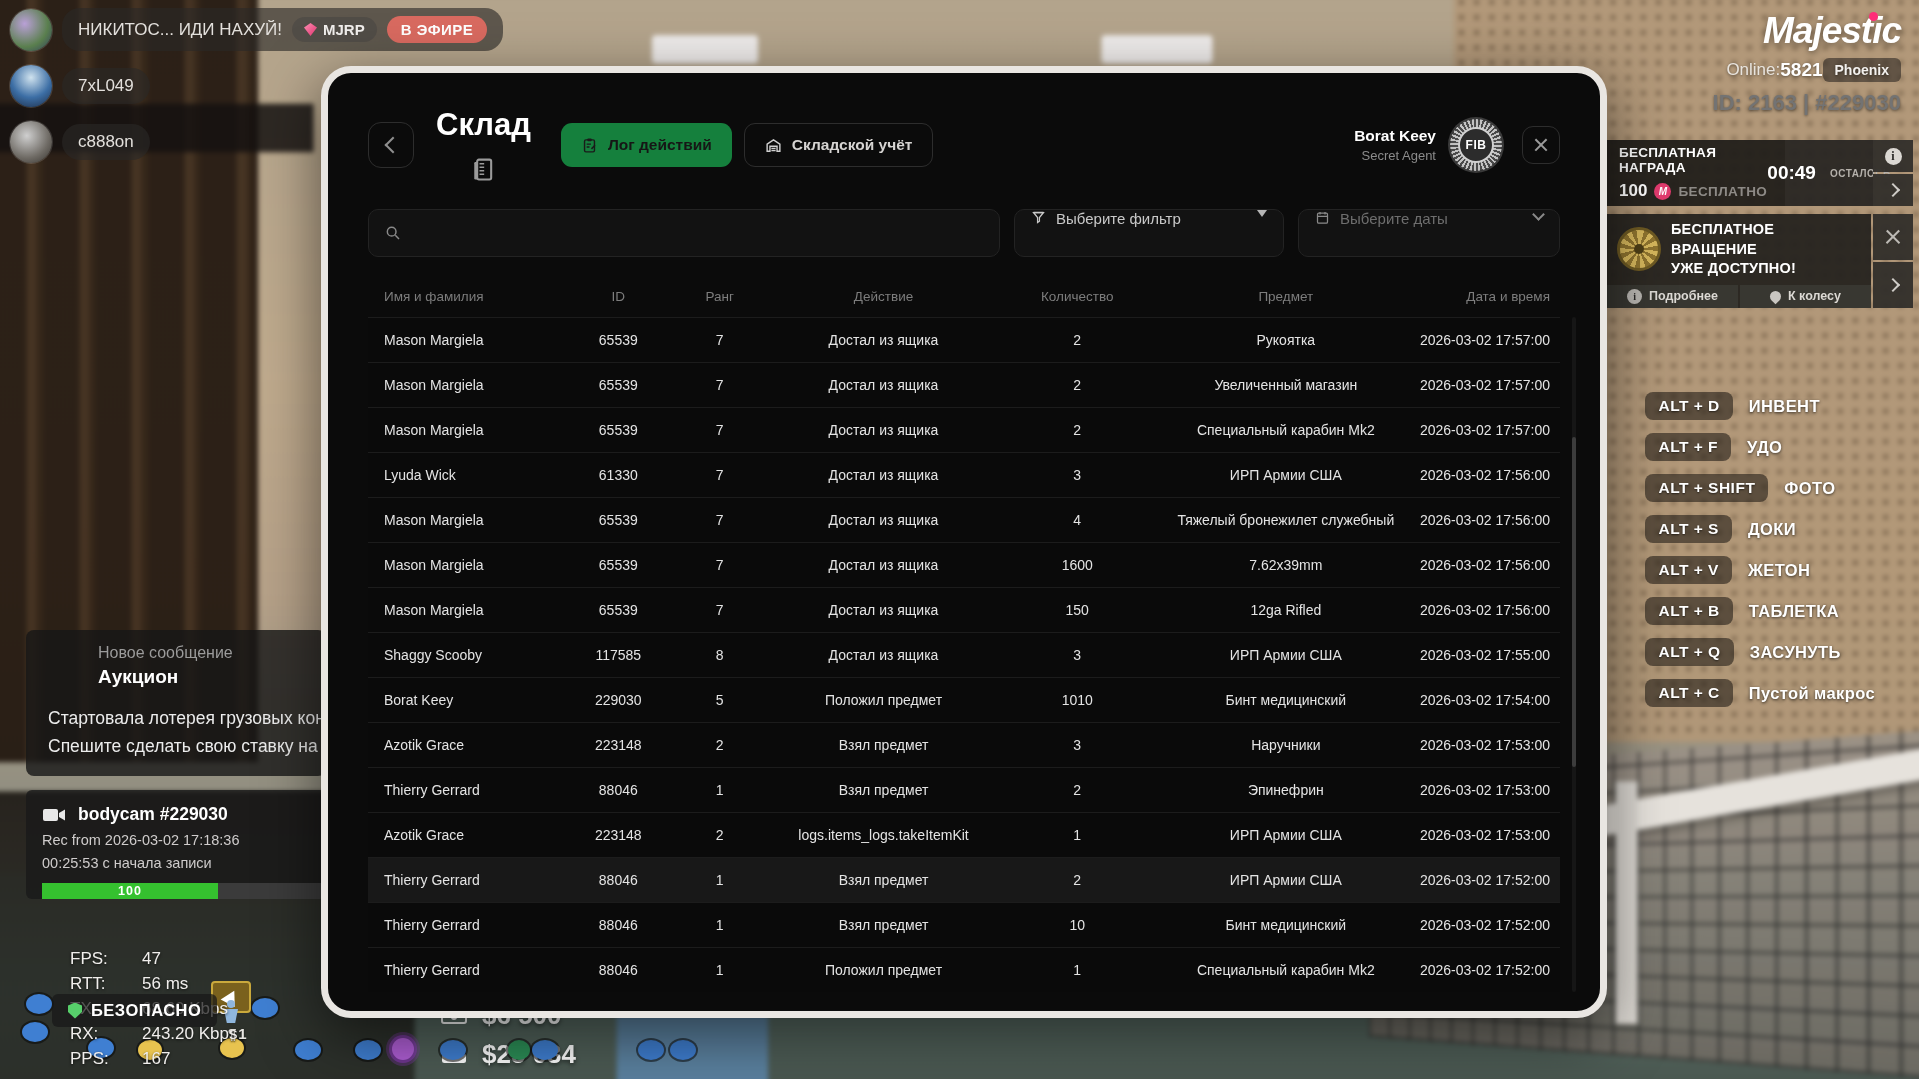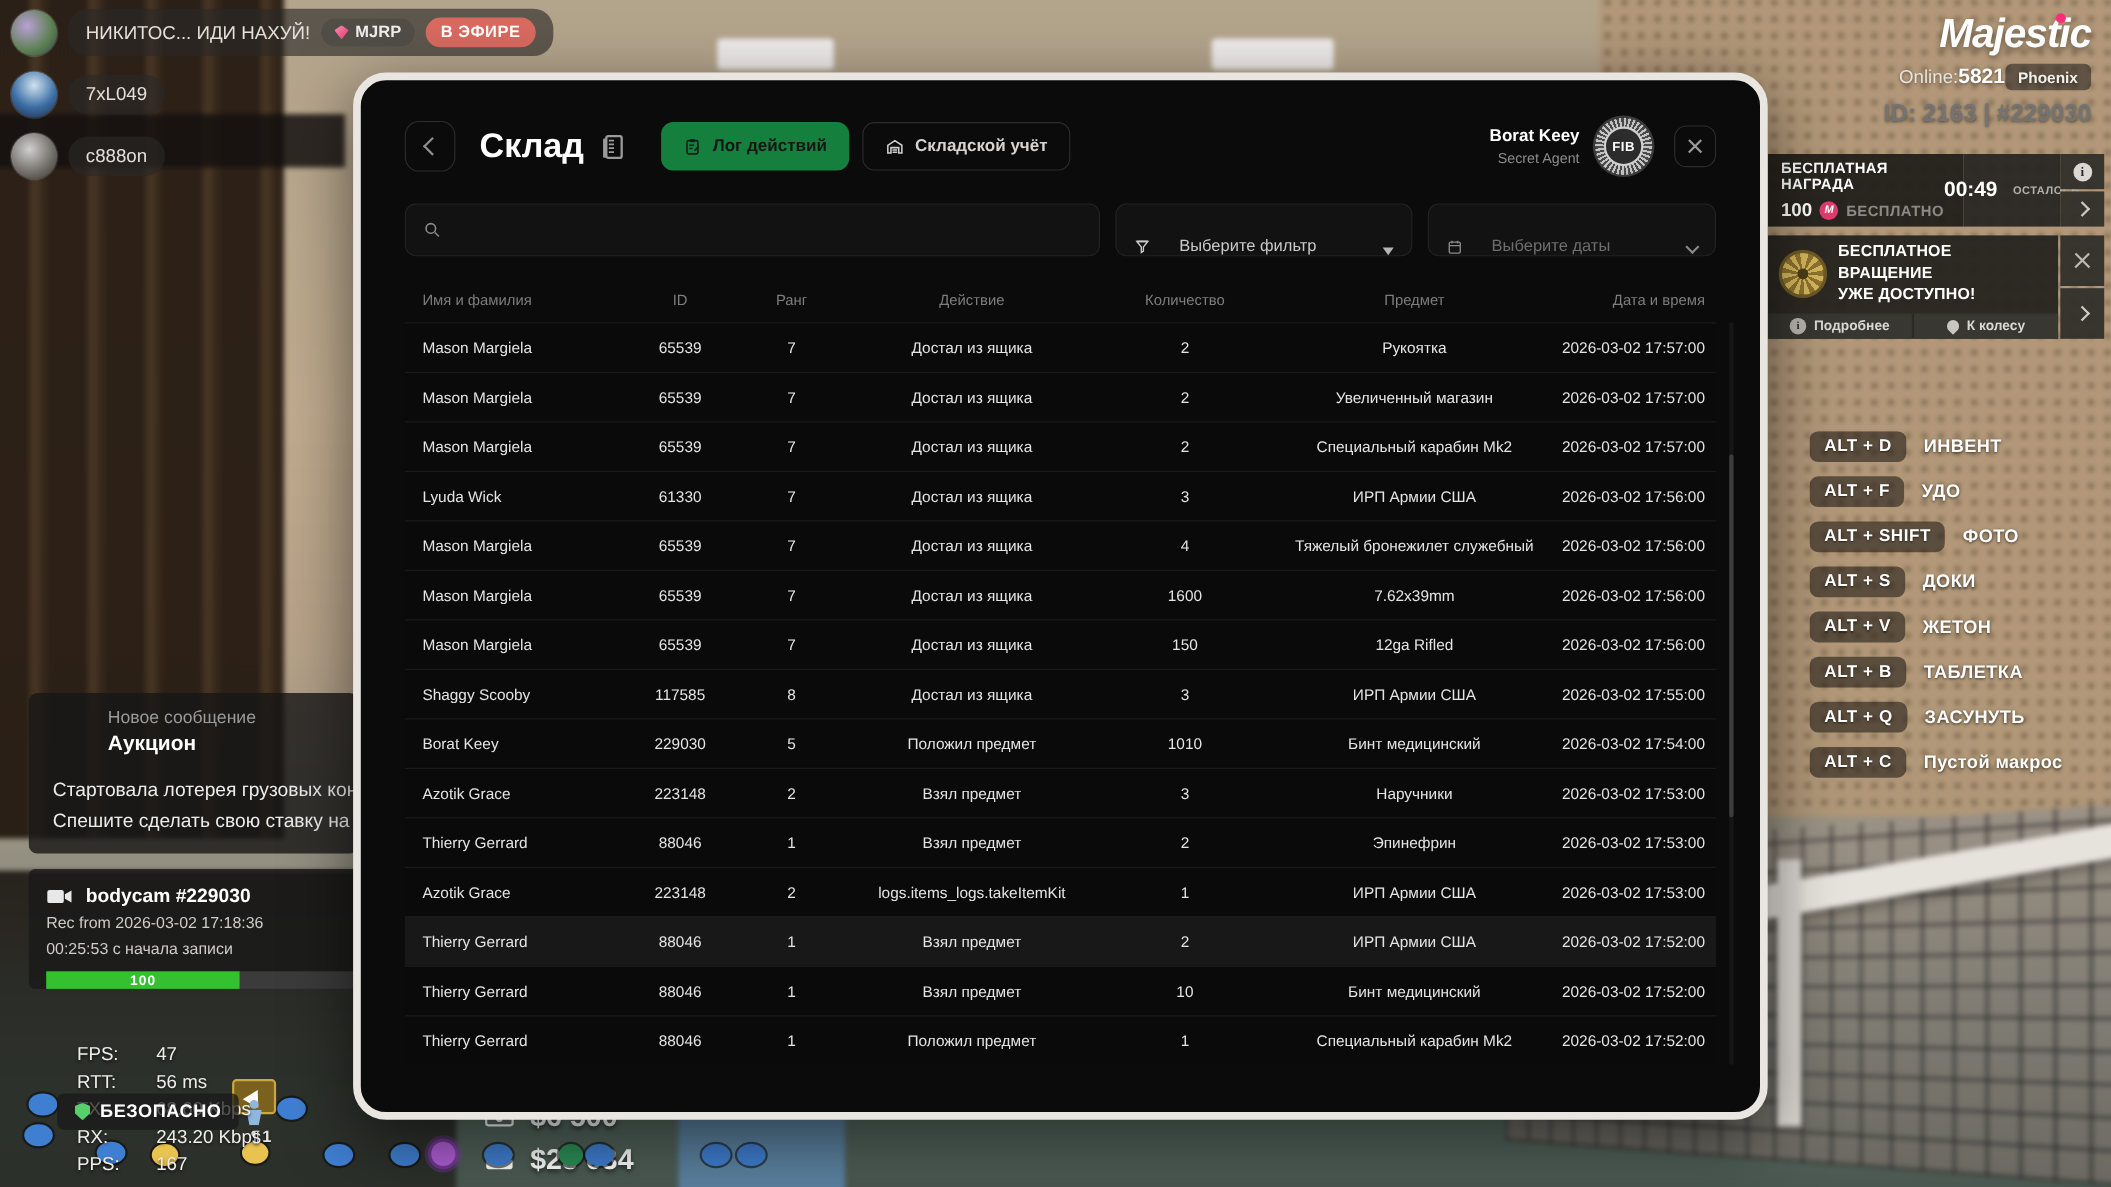--- a/index.html
+++ b/index.html
@@ -125,21 +125,21 @@
 
   
   .modal { position:absolute; left:321px; top:66px; width:1286px; height:952px; z-index:40;
            background:#0b0b0b; border:7px solid #e9e6e2; border-radius:30px;
            box-shadow:0 18px 60px rgba(0,0,0,.55); padding:34px 40px 0 40px; overflow:hidden; }
   .m-header { display:flex; align-items:center; gap:22px; }
   .back-btn { width:46px; height:46px; border:1px solid #2d2d2d; border-radius:13px; background:transparent;
               display:flex; align-items:center; justify-content:center; cursor:pointer; flex:none; }
   .back-ch { width:12px; height:12px; border-left:2.5px solid #8f8f8f; border-bottom:2.5px solid #8f8f8f;
              transform:rotate(45deg); margin-left:4px; }
-  .m-title { color:#fff; font-size:31px; font-weight:bold; display:flex; align-items:center; gap:12px; }
+  .m-title { color:#fff; font-size:31px; font-weight:bold; display:flex; align-items:center; gap:12px;flex-direction:column; }
   .tabs { display:flex; gap:12px; margin-left:8px; }
   .tab { display:flex; align-items:center; gap:10px; padding:12px 20px; border-radius:11px;
          font-size:15.5px; font-weight:bold; cursor:pointer; }
   .tab.active { background:#15803d; color:#161616; }
   .tab.inactive { background:transparent; color:#d6d4d2; border:1px solid #2d2d2d; }
   .m-user { margin-left:auto; display:flex; align-items:center; gap:14px; }
   .m-user-text { text-align:right; }
   .m-user-name { color:#fff; font-size:15.5px; font-weight:bold; }
   .m-user-role { color:#8b8b8b; font-size:13px; margin-top:3px; }
   .fib-badge { width:52px; height:52px; border-radius:50%; flex:none; position:relative;
@@ -154,21 +154,21 @@
   .close-btn .icon-x::before,.close-btn .icon-x::after { background:#9a9a9a; width:16px; height:2.2px; }
 
   
   .controls { display:flex; gap:14px; margin-top:26px; }
   .search-box { flex:1; height:48px; background:#121212; border:1px solid #232323; border-radius:10px;
          display:flex; align-items:center; padding:0 16px; gap:10px; }
   .search-box input { background:transparent; border:none; outline:none; color:#d8d8d8;
          font-size:15px; width:100%; font-family:"Liberation Sans", sans-serif; }
   .search-box input::placeholder { color:#6e6e6e; }
   .select-box { height:48px; background:#121212; border:1px solid #232323; border-radius:10px;
-         display:flex; align-items:flex-end; padding:0 16px; gap:26px; cursor:pointer; }
+         display:flex; align-items:flex-start; padding:0 16px; gap:10px; cursor:pointer; }
   .sel-filter { width:270px; color:#c9c9c9; font-size:15px; }
   .sel-dates { width:262px; color:#6e6e6e; font-size:15px; }
   .sel-label { flex:1; }
   .caret { width:0; height:0; border-left:5.5px solid transparent; border-right:5.5px solid transparent;
          border-top:7px solid #b5b5b5; }
   .chev-dn { width:9px; height:9px; border-right:2px solid #8a8a8a; border-bottom:2px solid #8a8a8a;
          transform:rotate(45deg); margin-bottom:3px; }
 
   
   .table { margin-top:18px; position:relative; }

